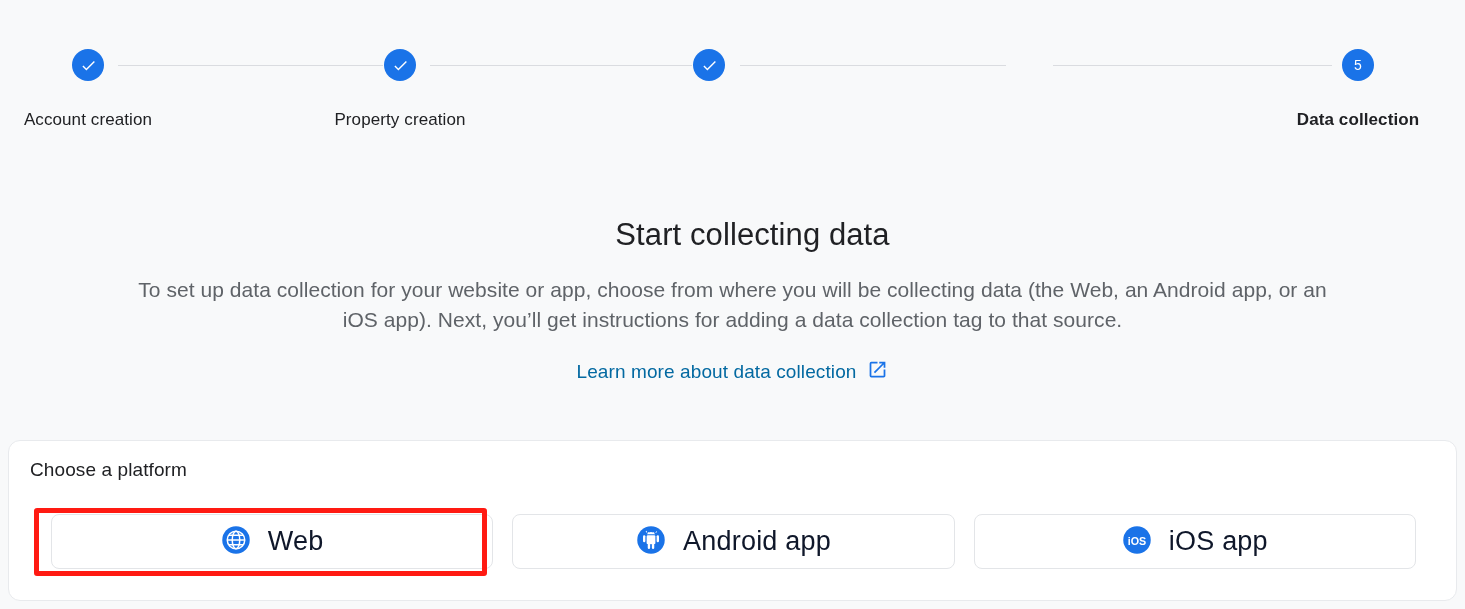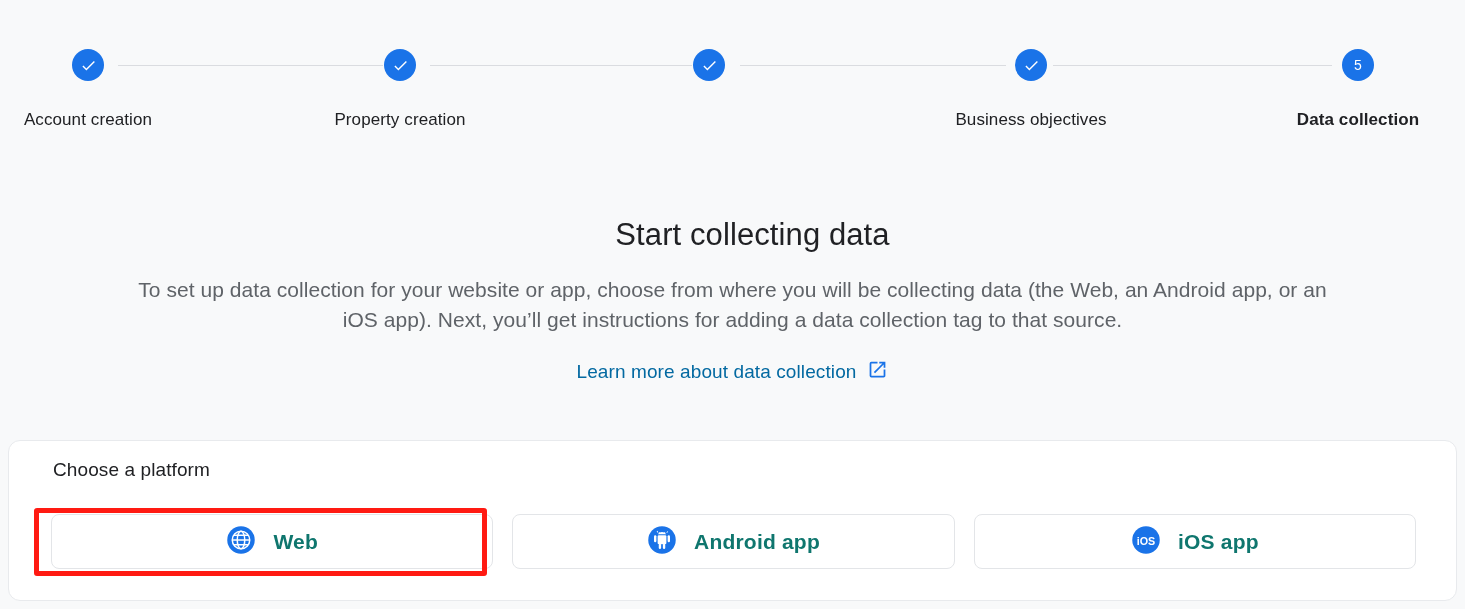--- a/index.html
+++ b/index.html
@@ -121,21 +121,21 @@
     left: 8px;
     top: 440px;
     width: 1449px;
     height: 161px;
     background: #ffffff;
     border: 1px solid #e8eaed;
     border-radius: 12px;
   }
   .card-heading {
     position: absolute;
-    left: 44px;
+    left: 21px;
     top: 18px;
     font-size: 19px;
     color: #202124;
     letter-spacing: .1px;
   }
   .platform-row {
     position: absolute;
     left: 42px;
     top: 73px;
     width: 1365px;
@@ -150,23 +150,23 @@
     border-radius: 8px;
     display: flex;
     align-items: center;
     justify-content: center;
     gap: 17px;
     cursor: pointer;
     padding: 0;
     font-family: inherit;
   }
   .platform-btn .p-label {
-    font-size: 21px;
-    color: #0f766e;
-    font-weight: 700;
+    font-size: 27px;
+    color: #0f172a;
+    font-weight: 400;
     letter-spacing: .2px;
   }
   .p-icon { display: block; flex: 0 0 auto; }
 
   
   .highlight-box {
     position: absolute;
     left: 34px;
     top: 508px;
     width: 453px;
@@ -212,30 +212,20 @@
   <div class="step" style="left:584px;">
     <div class="step-circle-row">
       <div class="step-circle">
         <svg width="17" height="17" viewBox="0 0 24 24" aria-hidden="true">
           <path d="M9 16.2 4.8 12l-1.4 1.4L9 19 21 7l-1.4-1.4z" fill="#ffffff"></path>
         </svg>
       </div>
     </div>
   </div>
 
-  <div class="step" style="left:906px;">
-    <div class="step-circle-row">
-      <div class="step-circle">
-        <svg width="17" height="17" viewBox="0 0 24 24" aria-hidden="true">
-          <path d="M9 16.2 4.8 12l-1.4 1.4L9 19 21 7l-1.4-1.4z" fill="#ffffff"></path>
-        </svg>
-      </div>
-    </div>
-    <div class="step-label">Business objectives</div>
-  </div>
 
   <div class="step current" style="left:1233px;">
     <div class="step-circle-row">
       <div class="step-circle">5</div>
     </div>
     <div class="step-label">Data collection</div>
   </div>
 </div>
 
 <div class="hero">

